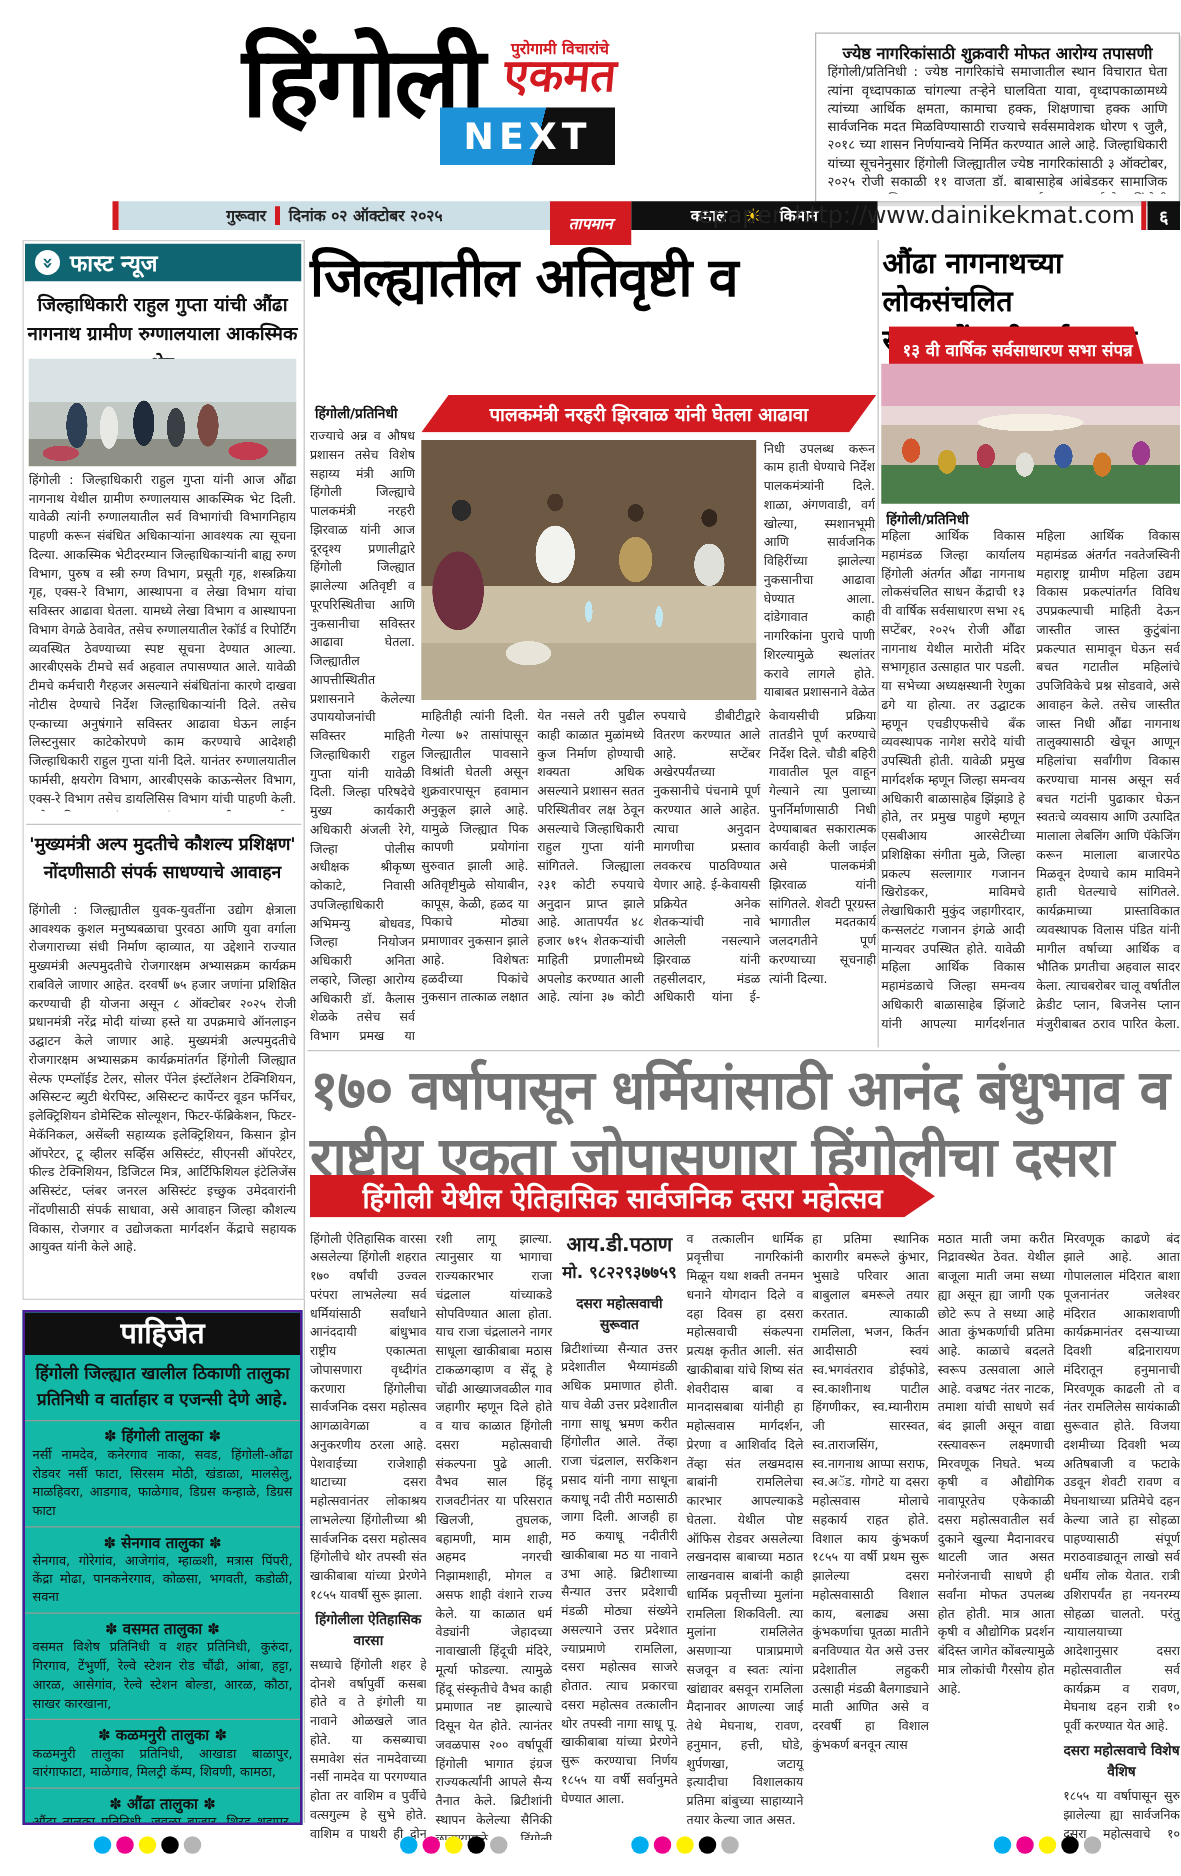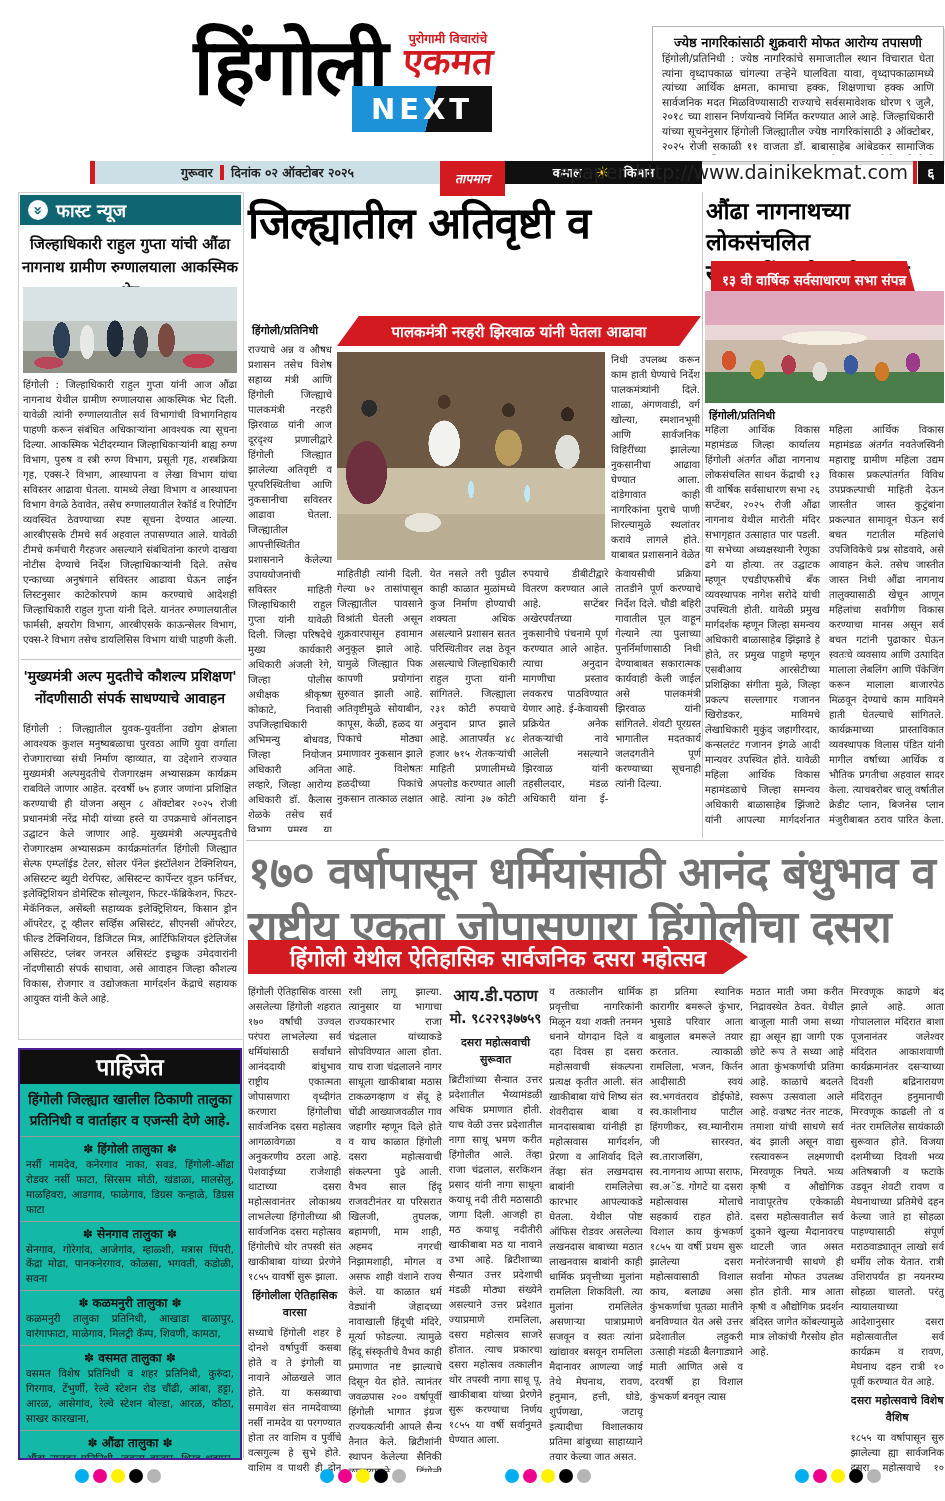--- a/index.html
+++ b/index.html
@@ -209,28 +209,28 @@
     <div class="wanted-intro">हिंगोली जिल्ह्यात खालील ठिकाणी तालुका प्रतिनिधी व वार्ताहार व एजन्सी देणे आहे.</div>
     <div class="w-sec">
       <div class="w-sec-t">✽ हिंगोली तालुका ✽</div>
       <div class="w-sec-b">नर्सी नामदेव, कनेरगाव नाका, सवड, हिंगोली-औंढा रोडवर नर्सी फाटा, सिरसम मोठी, खंडाळा, मालसेलु, माळहिवरा, आडगाव, फाळेगाव, डिग्रस कन्हाळे, डिग्रस फाटा</div>
     </div>
     <div class="w-sec">
       <div class="w-sec-t">✽ सेनगाव तालुका ✽</div>
       <div class="w-sec-b">सेनगाव, गोरेगांव, आजेगांव, म्हाळ्शी, मत्रास पिंपरी, केंद्रा मोढा, पानकनेरगाव, कोळसा, भगवती, कडोळी, सवना</div>
     </div>
     <div class="w-sec">
+      <div class="w-sec-t">✽ वसमत तालुका ✽</div>
+      <div class="w-sec-b">वसमत विशेष प्रतिनिधी व शहर प्रतिनिधी, कुरुंदा, गिरगाव, टेंभुर्णी, रेल्वे स्टेशन रोड चौंढी, आंबा, हट्टा, आरळ, आसेगांव, रेल्वे स्टेशन बोल्डा, आरळ, कौठा, साखर कारखाना,</div>
+    </div>
+    <div class="w-sec">
       <div class="w-sec-t">✽ कळमनुरी तालुका ✽</div>
       <div class="w-sec-b">कळमनुरी तालुका प्रतिनिधी, आखाडा बाळापुर, वारंगाफाटा, माळेगाव, मिलट्री कॅम्प, शिवणी, कामठा,</div>
     </div>
     <div class="w-sec">
-      <div class="w-sec-t">✽ वसमत तालुका ✽</div>
-      <div class="w-sec-b">वसमत विशेष प्रतिनिधी व शहर प्रतिनिधी, कुरुंदा, गिरगाव, टेंभुर्णी, रेल्वे स्टेशन रोड चौंढी, आंबा, हट्टा, आरळ, आसेगांव, रेल्वे स्टेशन बोल्डा, आरळ, कौठा, साखर कारखाना,</div>
-    </div>
-    <div class="w-sec">
       <div class="w-sec-t">✽ औंढा तालुका ✽</div>
       <div class="w-sec-b">औंढा तालुका प्रतिनिधी, जवळा बाजार, शिरड शहापुर, सिध्देश्वर धरण, बाराशिव, येहळेगाव सोळंके, दांडेगाव फाटा, नागेशवाडी, वेहळेगाव सोळंके, बोरजा, निशाणा, लाख, मेथा</div>
     </div>
 
   </div>
 
   <div class="abs dots" style="left:75px;top:1469px;">
     <span class="dot" style="background:#00aeef"></span>
       <span class="dot" style="background:#ec008c"></span>
       <span class="dot" style="background:#fff200"></span>

